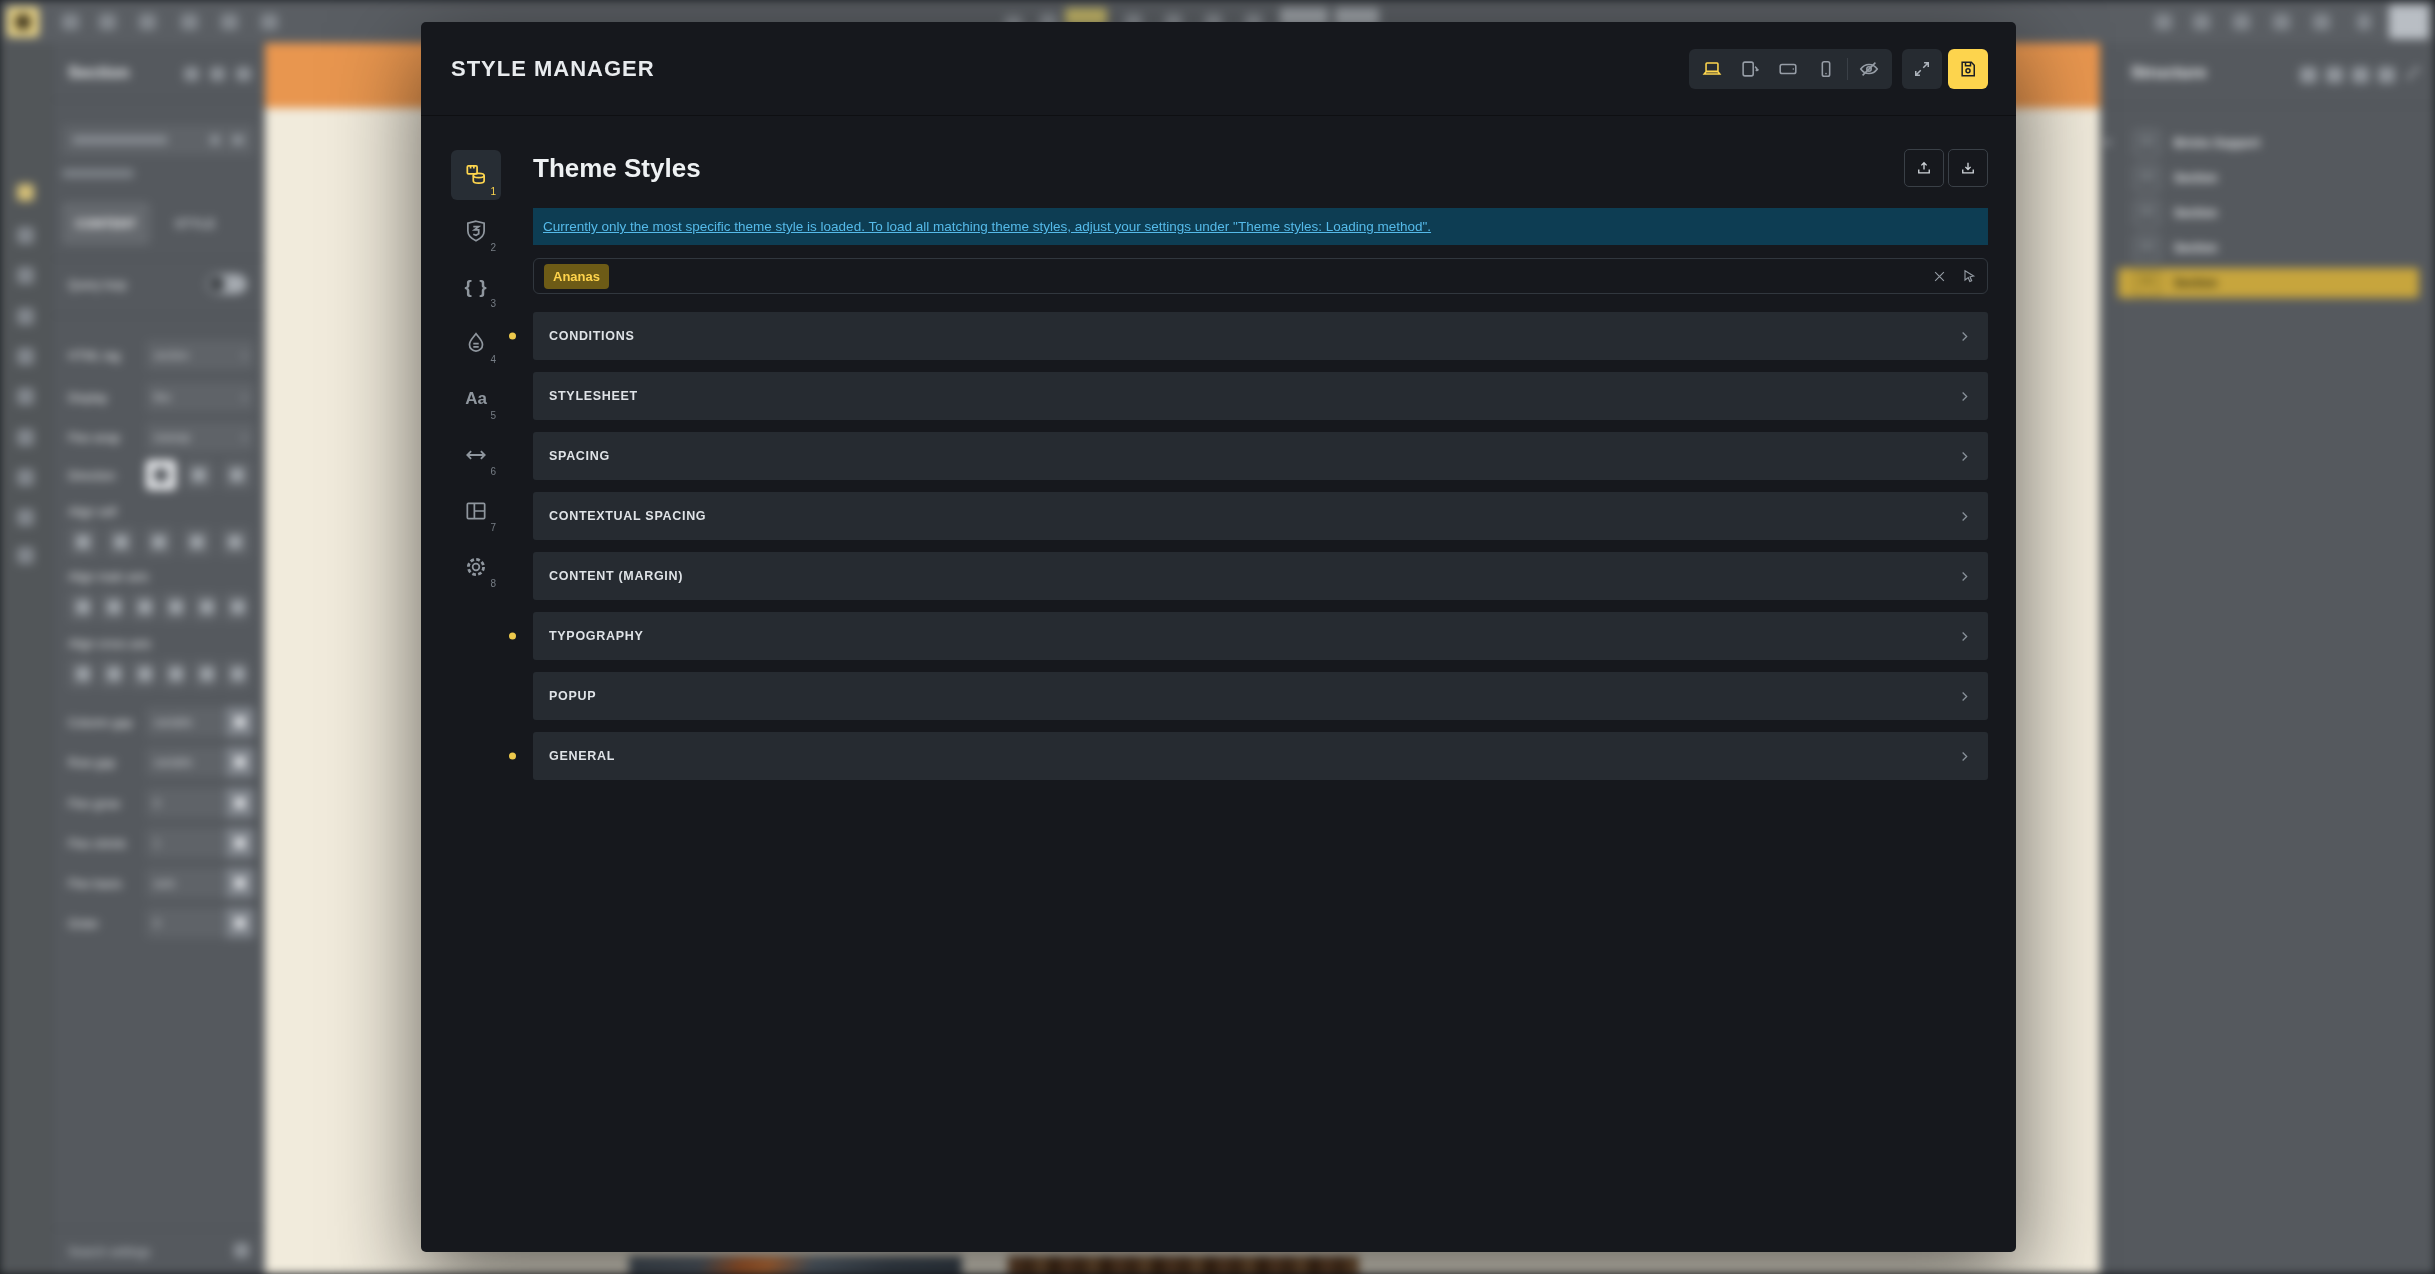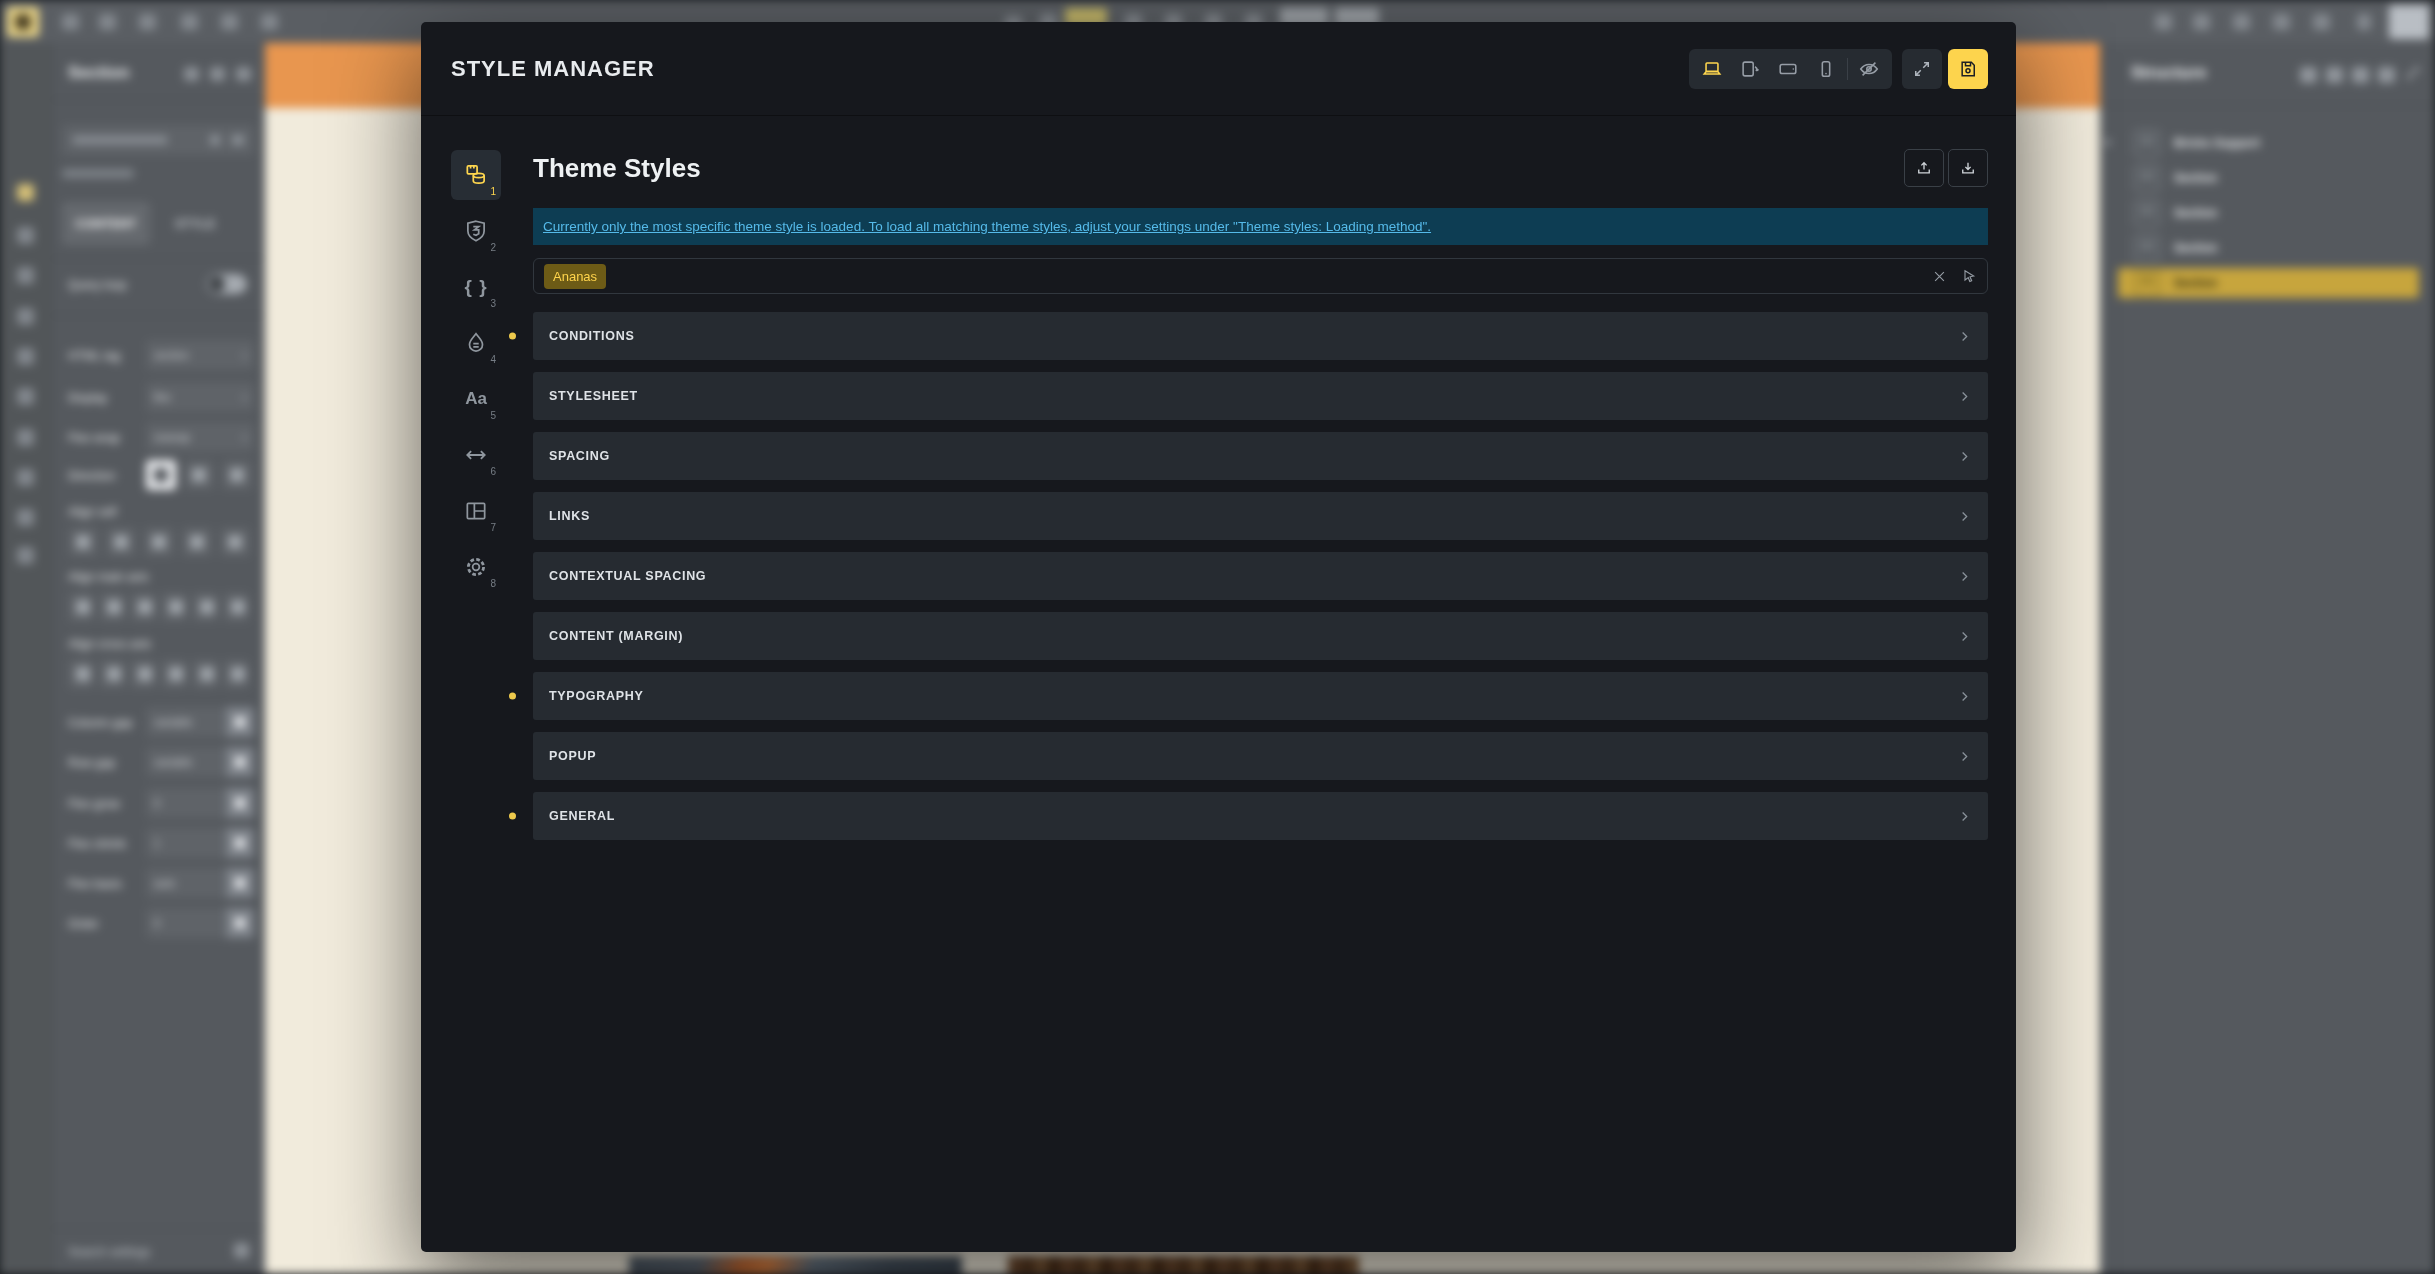--- a/index.html
+++ b/index.html
@@ -98,21 +98,21 @@
   .m-h2 { font-size:26px; font-weight:bold; color:#eef1f3; }
   .m-io { margin-left:auto; display:flex; gap:4px; }
   .m-iobtn { width:40px; height:38px; border:1px solid #3a4047; border-radius:5px; display:flex; align-items:center; justify-content:center; color:#cfd4d9; background:transparent; }
 
   .m-notice { position:absolute; left:112px; right:28px; top:186px; height:37px; background:#0d3d53;
               display:flex; align-items:center; padding:0 10px; }
   .m-notice a { font-size:13.5px; color:#55bae9; text-decoration:underline; }
 
   .m-inputrow { position:absolute; left:112px; right:28px; top:236px; height:36px; border:1px solid #31373e; border-radius:6px;
                 display:flex; align-items:center; padding:0 10px; }
-  .m-chip { background:#6d5b16; color:#ffd44c; font-size:13px; font-weight:normal; padding:5px 9px; border-radius:4px; }
+  .m-chip { background:#6d5b16; color:#ffd44c; font-size:13px; font-weight:bold; padding:5px 9px; border-radius:4px; }
   .m-inputicons { margin-left:auto; display:flex; align-items:center; gap:14px; color:#959ca4; }
 
   .m-sections { position:absolute; left:112px; right:28px; top:290px; display:flex; flex-direction:column; gap:12px; }
   .m-secrow { position:relative; height:48px; background:#262b31; border-radius:3px; display:flex; align-items:center; padding:0 16px; }
   .m-seclabel { font-size:12.5px; font-weight:bold; letter-spacing:.7px; color:#dfe3e7; }
   .m-chev { margin-left:auto; color:#8a929b; display:flex; }
   .m-dot { position:absolute; left:-24px; top:50%; transform:translateY(-50%); width:7px; height:7px; border-radius:50%; background:#edc94c; }
 
   svg { display:block; }
 </style>
@@ -518,29 +518,20 @@
 
         <span class="m-seclabel">SPACING</span>
         <span class="m-chev">
             <svg width="15" height="15" viewBox="0 0 24 24" fill="none" stroke="currentColor" stroke-width="2">
               <path d="M9 5.5l6.5 6.5L9 18.5"></path>
             </svg>
           </span>
       </div>
       <div class="m-secrow">
 
-        <span class="m-seclabel">LINKS</span>
-        <span class="m-chev">
-            <svg width="15" height="15" viewBox="0 0 24 24" fill="none" stroke="currentColor" stroke-width="2">
-              <path d="M9 5.5l6.5 6.5L9 18.5"></path>
-            </svg>
-          </span>
-      </div>
-      <div class="m-secrow">
-
         <span class="m-seclabel">CONTEXTUAL SPACING</span>
         <span class="m-chev">
             <svg width="15" height="15" viewBox="0 0 24 24" fill="none" stroke="currentColor" stroke-width="2">
               <path d="M9 5.5l6.5 6.5L9 18.5"></path>
             </svg>
           </span>
       </div>
       <div class="m-secrow">
 
         <span class="m-seclabel">CONTENT (MARGIN)</span>

